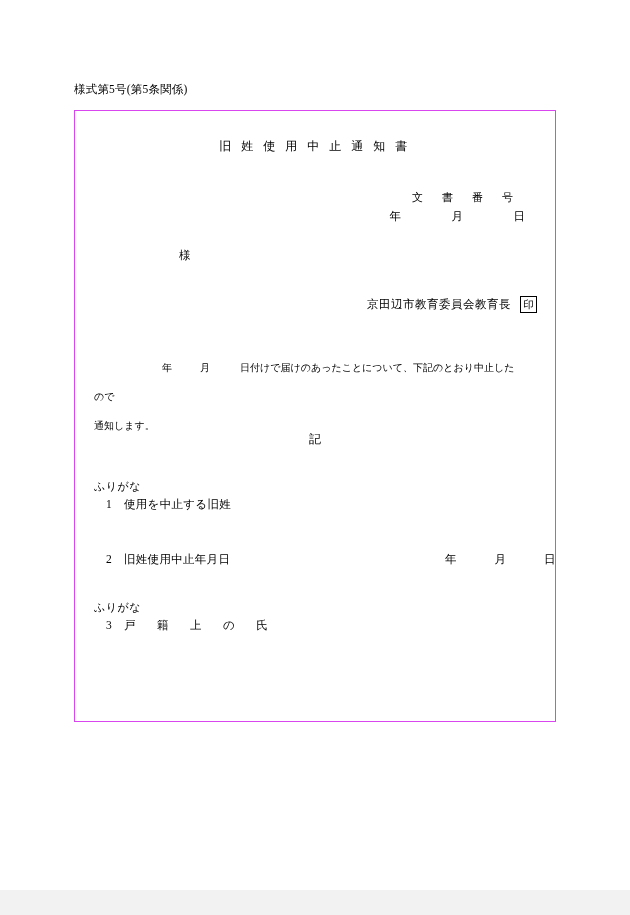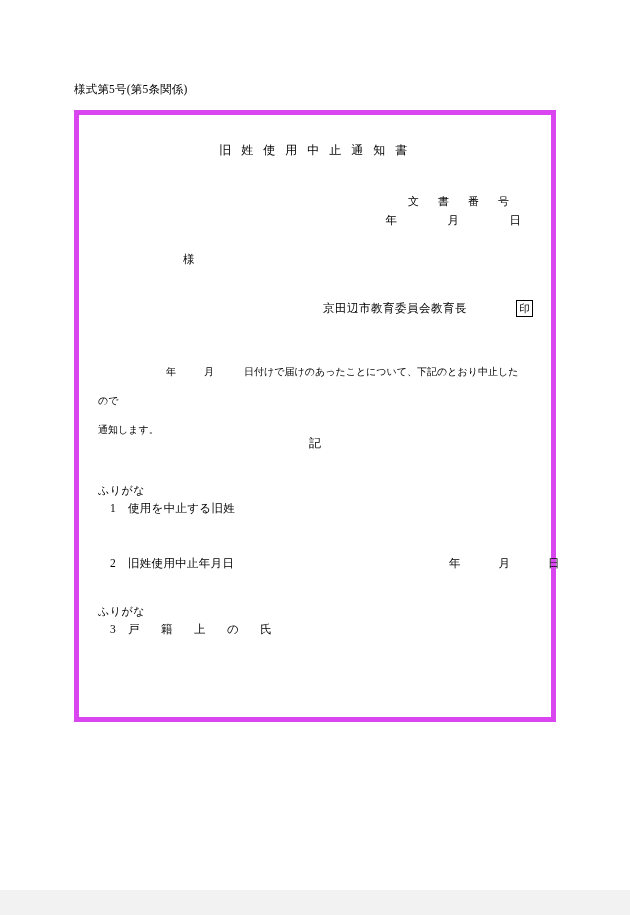--- a/index.html
+++ b/index.html
@@ -25,21 +25,21 @@
     color: #000;
     letter-spacing: 0.2px;
     white-space: nowrap;
   }
   .frame {
     position: absolute;
     left: 74px;
     top: 110px;
     width: 482px;
     height: 612px;
-    border: 5px solid #d946ef;
+    border: 1px solid #d946ef;
     box-sizing: border-box;
     background: #fff;
   }
   .doc-title {
     position: absolute;
     left: 0;
     right: 0;
     top: 27px;
     text-align: center;
     font-size: 12px;
@@ -73,21 +73,20 @@
   }
   .issuer-row {
     position: absolute;
     right: 18px;
     top: 185px;
     font-size: 11.5px;
     color: #000;
     display: flex;
     align-items: center;
     white-space: nowrap;
-    gap: 40px;
   }
   .issuer-name {
     letter-spacing: 0.5px;
   }
   .seal {
     display: inline-block;
     margin-left: 9px;
     width: 17px;
     height: 17px;
     border: 1px solid #000;

